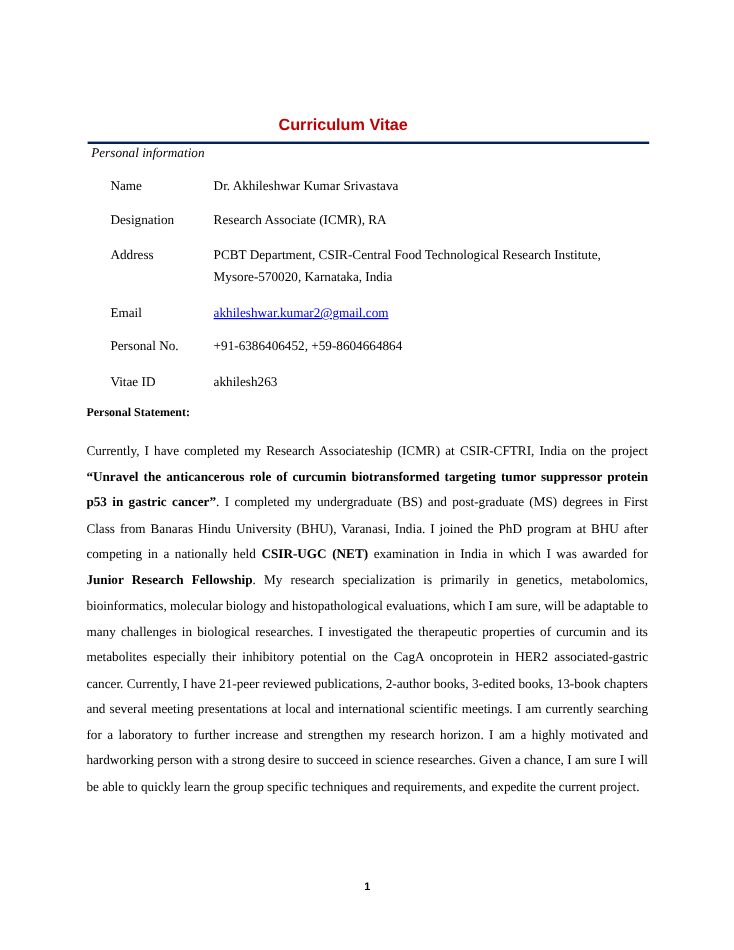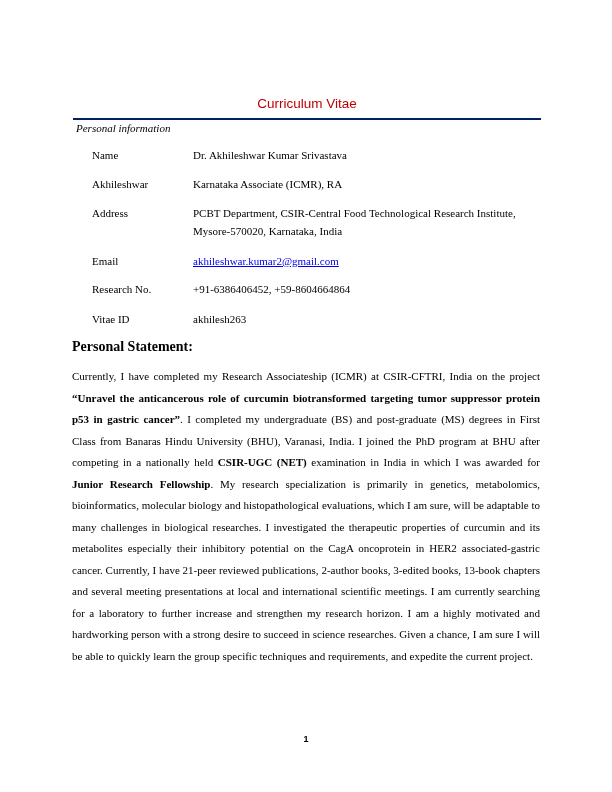--- a/index.html
+++ b/index.html
@@ -1,59 +1,59 @@
 <!DOCTYPE html>
 <html><head>
   <meta charset="utf-8">
   <style>
     html, body { margin: 0; padding: 0; background: #ffffff; }
     body { width: 612px; height: 792px; position: relative; overflow: hidden;
            font-family: "Liberation Serif", "DejaVu Serif", serif; color: #000; }
     .title { position: absolute; left: 0; top: 96px; width: 572px; text-align: center;
-             font-family: "Liberation Sans", "DejaVu Sans", sans-serif; font-weight: normal;
-             font-size: 13.5px; color: #c00000; margin-left: 21px; }
+             font-family: "Liberation Sans", "DejaVu Sans", sans-serif; font-weight: bold;
+             font-size: 13.5px; color: #c00000; }
     .rule { position: absolute; left: 73px; top: 118px; width: 468px; height: 2px; background: #002060; }
     .section-italic { position: absolute; left: 76px; top: 122px; font-style: italic; font-size: 11px; }
     .info-row { position: absolute; left: 92px; font-size: 11px; line-height: 18px; }
     .info-label { position: absolute; left: 0; width: 85px; font-weight: normal; }
-    .info-value { position: absolute; left: 86px; width: 360px; white-space: nowrap; margin-left: 15px; }
+    .info-value { position: absolute; left: 86px; width: 360px; white-space: nowrap; }
     .info-value a { color: #0000ee; text-decoration: underline; }
-    .ps-heading { position: absolute; left: 72px; top: 339px; font-weight: bold; font-size: 14px; }
+    .ps-heading { position: absolute; left: 72px; top: 339px; font-weight: bold; font-size: 10px; }
     .ps-body { position: absolute; left: 72px; top: 366px; width: 468px; font-size: 11px;
                line-height: 21.5px; text-align: justify; }
     .ps-body b { font-weight: bold; }
     .page-num { position: absolute; left: 0; top: 734px; width: 612px; text-align: center;
                 font-family: "Liberation Sans", "DejaVu Sans", sans-serif; font-size: 9px; font-weight: bold; }
   </style>
 </head>
 <body>
 
 <div class="title">Curriculum Vitae</div>
 <div class="rule"></div>
 <div class="section-italic">Personal information</div>
 
 <div class="info-row" style="top:146px;">
   <span class="info-label">Name</span>
   <span class="info-value">Dr. Akhileshwar Kumar Srivastava</span>
 </div>
 <div class="info-row" style="top:175px;">
-  <span class="info-label">Akhileshwar</span>
-  <span class="info-value">Karnataka Associate (ICMR), RA</span>
+  <span class="info-label">Designation</span>
+  <span class="info-value">Research Associate (ICMR), RA</span>
 </div>
 <div class="info-row" style="top:204px;">
   <span class="info-label">Address</span>
   <span class="info-value">PCBT Department, CSIR-Central Food Technological Research Institute,</span>
   <span class="info-value" style="top:18px;">Mysore-570020, Karnataka, India</span>
 </div>
 <div class="info-row" style="top:252px;">
   <span class="info-label">Email</span>
   <span class="info-value"><a>akhileshwar.kumar2@gmail.com</a></span>
 </div>
 <div class="info-row" style="top:280px;">
-  <span class="info-label">Research No.</span>
+  <span class="info-label">Personal No.</span>
   <span class="info-value">+91-6386406452, +59-8604664864</span>
 </div>
 <div class="info-row" style="top:310px;">
   <span class="info-label">Vitae ID</span>
   <span class="info-value">akhilesh263</span>
 </div>
 
 <div class="ps-heading">Personal Statement:</div>
 
 <div class="ps-body"><span>Currently, I have completed my Research Associateship (ICMR) at CSIR-CFTRI, India on the project </span><b>“Unravel the anticancerous role of curcumin biotransformed targeting tumor suppressor protein p53 in gastric cancer”</b><span>. I completed my undergraduate (BS) and post-graduate (MS) degrees in First Class from Banaras Hindu University (BHU), Varanasi, India. I joined the PhD program at BHU after competing in a nationally held </span><b>CSIR-UGC (NET)</b><span> examination in India in which I was awarded for </span><b>Junior Research Fellowship</b><span>. My research specialization is primarily in genetics, metabolomics, bioinformatics, molecular biology and histopathological evaluations, which I am sure, will be adaptable to many challenges in biological researches. I investigated the therapeutic properties of curcumin and its metabolites especially their inhibitory potential on the CagA oncoprotein in HER2 associated-gastric cancer. Currently, I have 21-peer reviewed publications, 2-author books, 3-edited books, 13-book chapters and several meeting presentations at local and international scientific meetings. I am currently searching for a laboratory to further increase and strengthen my research horizon. I am a highly motivated and hardworking person with a strong desire to succeed in science researches. Given a chance, I am sure I will be able to quickly learn the group specific techniques and requirements, and expedite the current project.</span></div>

